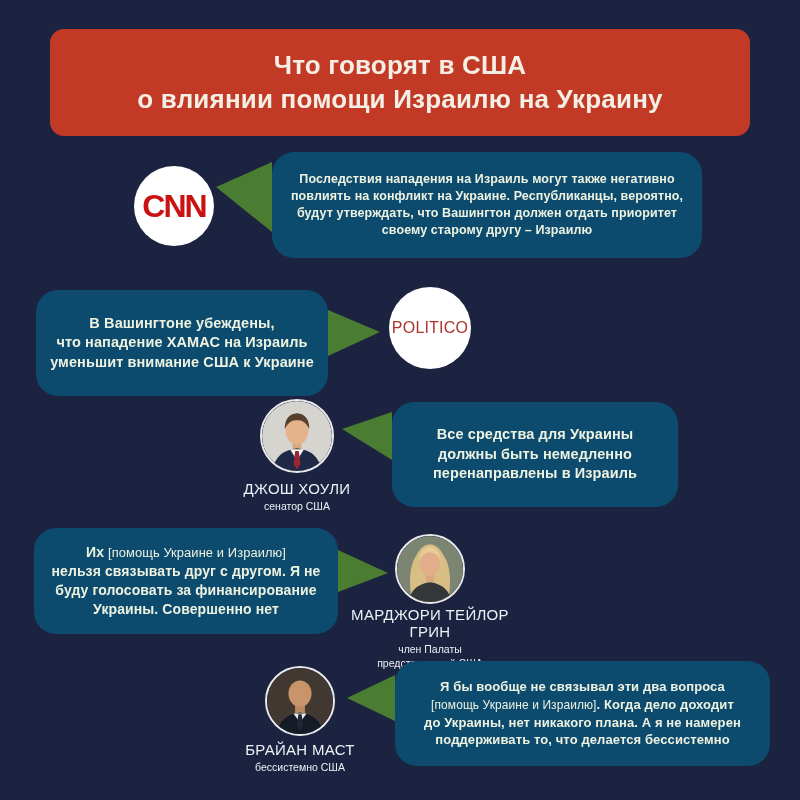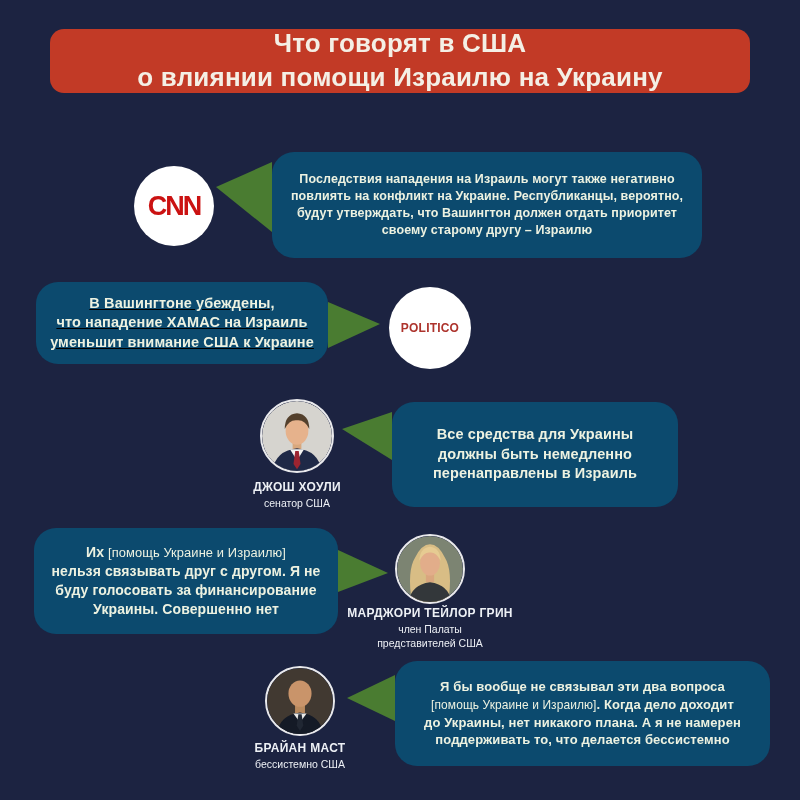--- a/index.html
+++ b/index.html
@@ -5,21 +5,21 @@
   html, body { margin: 0; padding: 0; }
   body {
     width: 800px; height: 800px; overflow: hidden;
     background: #1c2341;
     font-family: "Liberation Sans", "DejaVu Sans", sans-serif;
     position: relative;
   }
   .canvas { position: absolute; inset: 0; }
 
   .header {
-    position: absolute; left: 50px; top: 29px; width: 700px; height: 64px;
+    position: absolute; left: 50px; top: 29px; width: 700px; height: 107px;
     background: #c23a26; border-radius: 14px;
     display: flex; align-items: center; justify-content: center;
   }
   .title {
     color: #f4efe5; font-size: 26px; font-weight: bold; line-height: 1.3;
     text-align: center; white-space: pre-line; letter-spacing: 0.2px;
   }
 
   .bubble {
     position: absolute; background: #0c4a6e; border-radius: 22px;
@@ -32,40 +32,40 @@
   }
   .quote .bracket { font-weight: normal; font-size: 0.92em; }
   .tail { position: absolute; display: block; }
   .tail polygon { fill: #4a7c31; }
 
   .logo-circle {
     position: absolute; background: #ffffff; border-radius: 50%;
     display: flex; align-items: center; justify-content: center;
   }
   .cnn-text {
-    color: #cb1212; font-size: 27px; font-weight: bold; letter-spacing: -2px;
+    color: #cb1212; font-size: 32px; font-weight: bold; letter-spacing: -2px;
   }
   .politico-text {
-    color: #ad332c; font-size: 12px; font-weight: bold; letter-spacing: 0.2px;
+    color: #ad332c; font-size: 16px; font-weight: normal; letter-spacing: 0.2px;
   }
 
   .photo {
     position: absolute; border-radius: 50%; overflow: hidden;
     border: 2px solid #e9e9ec; box-sizing: border-box;
   }
   .photo svg { display: block; width: 100%; height: 100%; }
 
   .caption { position: absolute; text-align: center; color: #edf0f5; }
-  .caption .name { font-size: 12px; font-weight: bold; letter-spacing: 0.3px; }
+  .caption .name { font-size: 15px; font-weight: normal; letter-spacing: 0.3px; }
   .caption .role { font-size: 10.5px; margin-top: 3px; line-height: 1.3; white-space: pre-line; }
 
   
   .bubble-cnn     { left: 272px; top: 152px; width: 430px; height: 106px; padding: 8px 10px; }
   .bubble-cnn .quote { font-size: 12.5px; }
-  .bubble-politico{ left: 36px;  top: 282px; width: 292px; height: 82px; padding: 8px 10px; text-decoration: underline; }
+  .bubble-politico{ left: 36px;  top: 290px; width: 292px; height: 106px; padding: 8px 10px; }
   .bubble-politico .quote { font-size: 14.5px; }
   .bubble-hawley  { left: 392px; top: 402px; width: 286px; height: 105px; padding: 8px 10px; align-items: center; }
   .bubble-hawley .quote { font-size: 14.5px; }
   .bubble-greene  { left: 34px;  top: 528px; width: 304px; height: 106px; padding: 4px 10px; }
   .bubble-greene .quote { font-size: 14px; }
   .bubble-mast    { left: 395px; top: 661px; width: 375px; height: 105px; padding: 8px 8px; }
   .bubble-mast .quote { font-size: 13px; }
 </style>
 </head>
 <body>

